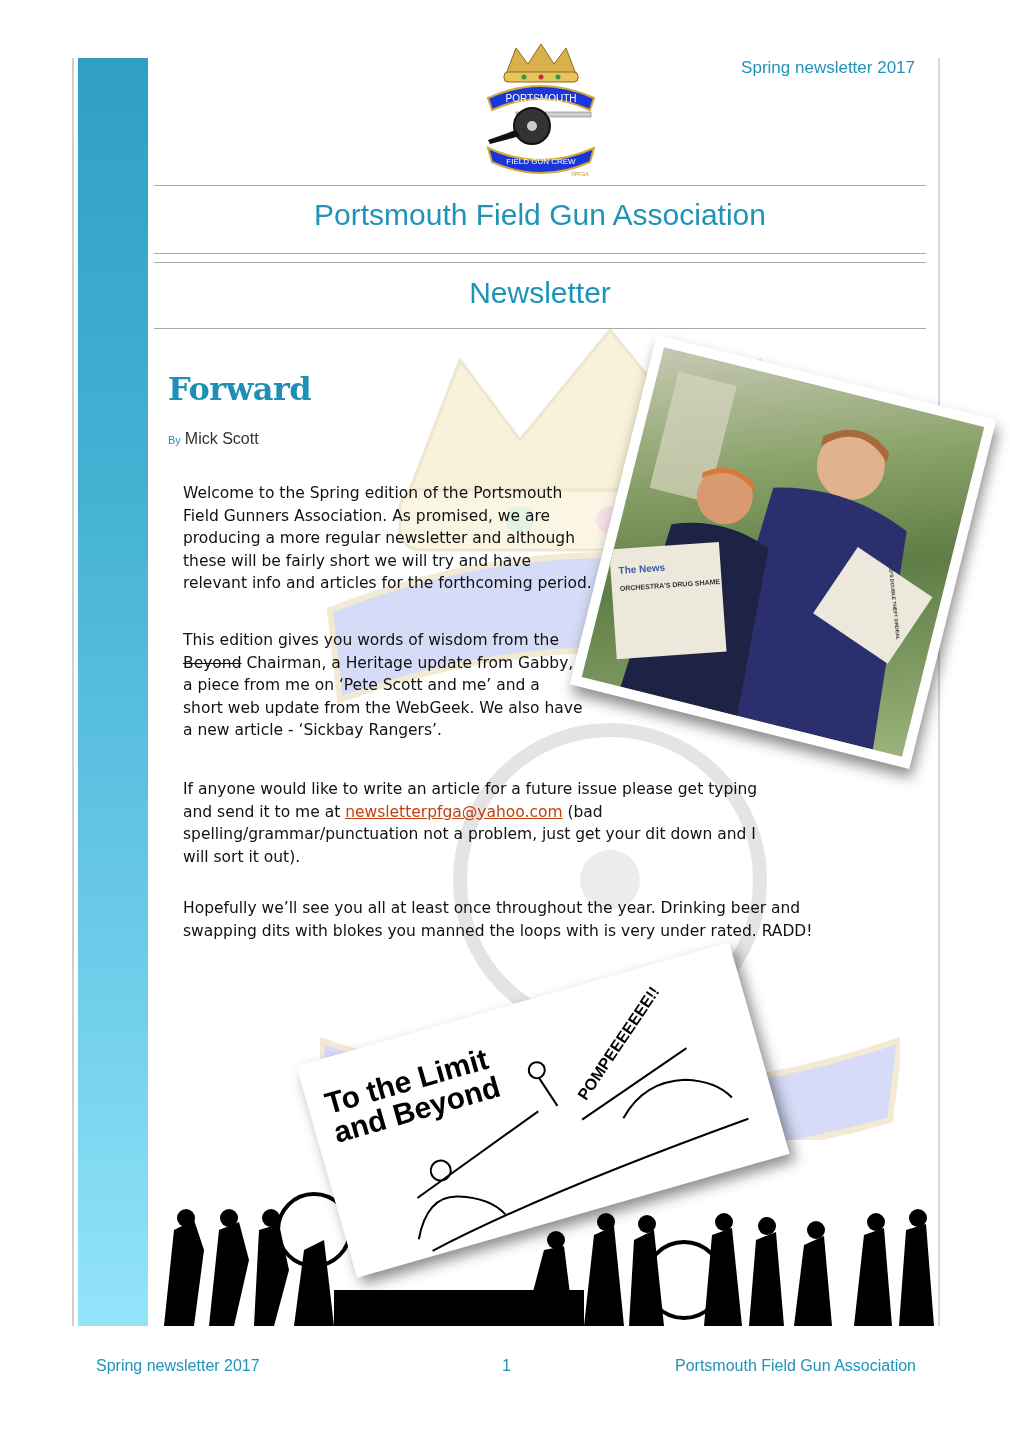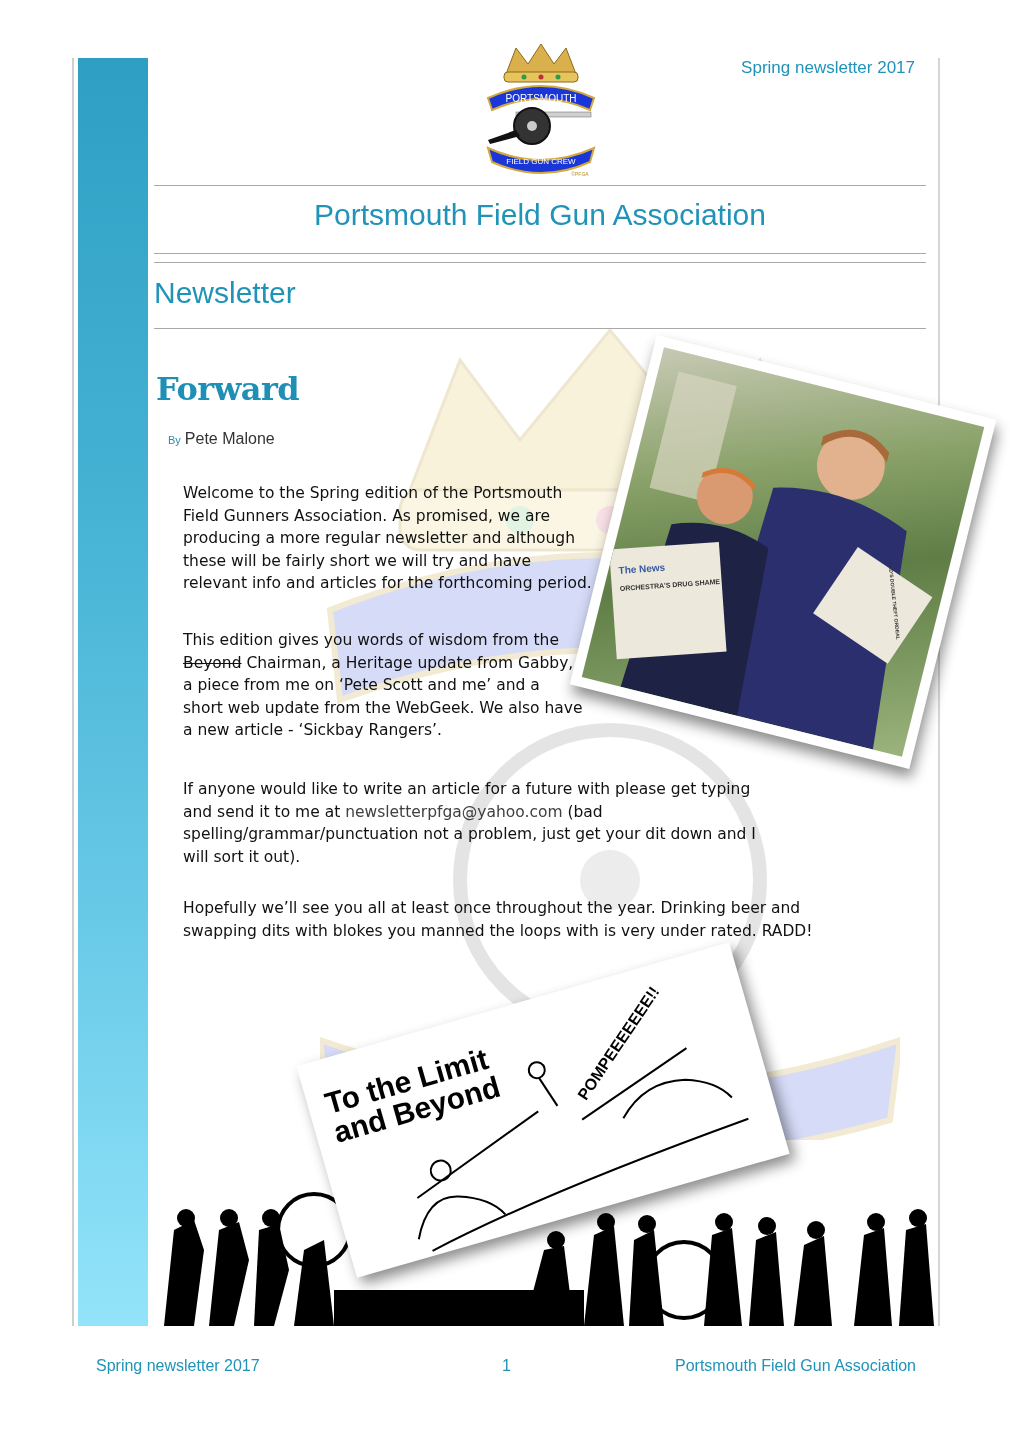--- a/index.html
+++ b/index.html
@@ -5,33 +5,33 @@
   html, body { margin:0; padding:0; background:#ffffff; }
   body { width:1010px; height:1434px; position:relative; overflow:hidden; font-family:"DejaVu Sans", sans-serif; }
   .page-border-left { position:absolute; left:72px; top:58px; width:2px; height:1268px; background:#cfcfcf; }
   .page-border-right { position:absolute; left:938px; top:58px; width:2px; height:1268px; background:#d6d6d6; }
   .sidebar { position:absolute; left:78px; top:58px; width:70px; height:1268px;
     background:linear-gradient(to bottom, #2e9fc3 0%, #45b2d4 35%, #6bcbe8 70%, #93e4fa 100%); }
   .header-right { position:absolute; right:95px; top:58px; font-family:"Liberation Sans", sans-serif; font-size:17px; color:#1f93b8; }
   .logo { position:absolute; left:476px; top:44px; width:130px; height:134px; }
   .rule { position:absolute; left:154px; width:772px; height:1px; background:#a9a9a9; }
   .title-main { position:absolute; left:154px; width:772px; top:198px; text-align:center; font-family:"Liberation Sans", sans-serif; font-size:30px; color:#1f93b8; }
-  .title-sub { position:absolute; left:154px; width:772px; top:276px; font-family:"Liberation Sans", sans-serif; font-size:30px; color:#1f93b8; }
+  .title-sub { position:absolute; left:154px; width:772px; top:276px; text-align:center; font-family:"Liberation Sans", sans-serif; font-size:30px; color:#1f93b8; }
   .watermark { position:absolute; left:320px; top:320px; width:580px; height:820px; opacity:0.22; }
-  .article-title { position:absolute; left:156px; top:370px; font-family:"DejaVu Serif", serif; font-weight:bold; font-size:32px; color:#1f8fb5; letter-spacing:-0.5px;text-align:center; }
+  .article-title { position:absolute; left:168px; top:370px; font-family:"DejaVu Serif", serif; font-weight:bold; font-size:32px; color:#1f8fb5; letter-spacing:-0.5px;text-align:center; }
   .byline { position:absolute; left:168px; top:430px; font-family:"Liberation Sans", sans-serif; font-size:16px; color:#333; }
   .byline .by { font-size:11px; color:#1f8fb5; margin-right:4px;text-align:right; }
   .body-text { position:absolute; left:168px; font-family:"DejaVu Sans", sans-serif; font-size:15.5px; line-height:22.5px; color:#111; }
   .body-text p { margin:15px; }
   .p1 { top:467px; width:440px; }
   .p2 { top:614px; width:430px; }
   .p3 { top:763px; width:620px; }
   .p4 { top:882px; width:720px; }
   .strike { text-decoration:line-through; }
-  .email-link { color:#404040; cursor:pointer; }
+  .email-link { color:#c2410c; text-decoration:underline; cursor:pointer; }
   .photo { position:absolute; left:608px; top:372px; width:330px; height:340px; background:#fff; padding:10px;
     transform:rotate(14deg); transform-origin:center; box-shadow:4px 8px 14px rgba(0,0,0,0.45); }
   .photo-inner { width:100%; height:100%; position:relative; overflow:hidden;
     background:linear-gradient(160deg,#c7c9b4 0%,#8aa26a 30%,#5f7d46 55%,#7f9a63 80%,#9cb37d 100%); }
   .cartoon { position:absolute; left:318px; top:1000px; width:450px; height:220px; background:#fff;
     transform:rotate(-16deg); box-shadow:4px 8px 14px rgba(0,0,0,0.45); overflow:hidden; }
   .cartoon-title { position:absolute; left:18px; top:30px; font-family:"Liberation Sans", sans-serif; font-weight:bold; font-size:30px; line-height:30px; color:#000; }
   .cartoon-shout { position:absolute; left:250px; top:58px; font-family:"Liberation Sans", sans-serif; font-weight:bold; font-size:16px; color:#000; transform:rotate(-40deg); }
   .silhouette { position:absolute; left:164px; top:1190px; width:774px; height:136px; }
   .footer-left { position:absolute; left:96px; top:1357px; font-family:"Liberation Sans", sans-serif; font-size:16px; color:#1f93b8; }
@@ -78,31 +78,31 @@
 
 <div class="rule" style="top:185px;"></div>
 <div class="title-main">Portsmouth Field Gun Association</div>
 <div class="rule" style="top:253px;"></div>
 <div class="rule" style="top:262px;"></div>
 <div class="title-sub">Newsletter</div>
 <div class="rule" style="top:328px;"></div>
 
 <div class="article-title">Forward</div>
 <div class="byline">
-  <span class="by">By</span><span>Pete Malone</span>
+  <span class="by">By</span><span>Mick Scott</span>
 </div>
 
 <div class="body-text p1">
   <p>Welcome to the Spring edition of the Portsmouth Field Gunners Association.  As promised, we are producing a more regular newsletter and although these will be fairly short we will try and have relevant info and articles for the forthcoming period.</p>
 </div>
 <div class="body-text p2">
   <p><span>This edition gives you words of wisdom from the </span><span class="strike">Beyond</span><span> Chairman, a Heritage update from Gabby,  a piece from me on ‘Pete Scott and me’ and a short web update from the WebGeek. We also have a new article - ‘Sickbay Rangers’.</span></p>
 </div>
 <div class="body-text p3">
-  <p><span>If anyone would like to write an article for a future with please get typing and send it to me at </span><a class="email-link">newsletterpfga@yahoo.com</a><span> (bad spelling/grammar/punctuation not a problem, just get your dit down and I will sort it out).</span></p>
+  <p><span>If anyone would like to write an article for a future issue please get typing and send it to me at </span><a class="email-link">newsletterpfga@yahoo.com</a><span> (bad spelling/grammar/punctuation not a problem, just get your dit down and I will sort it out).</span></p>
 </div>
 <div class="body-text p4">
   <p>Hopefully we’ll see you all at least once throughout the year.  Drinking beer and swapping dits with blokes you manned the loops with is very under rated.  RADD!</p>
 </div>
 
 <div class="photo">
   <div class="photo-inner">
     <svg width="330" height="340" viewBox="0 0 330 340">
       <rect x="20" y="20" width="60" height="120" fill="#d8d6c2" opacity="0.7"></rect>
       <circle cx="210" cy="70" r="34" fill="#e2b28e"></circle>

